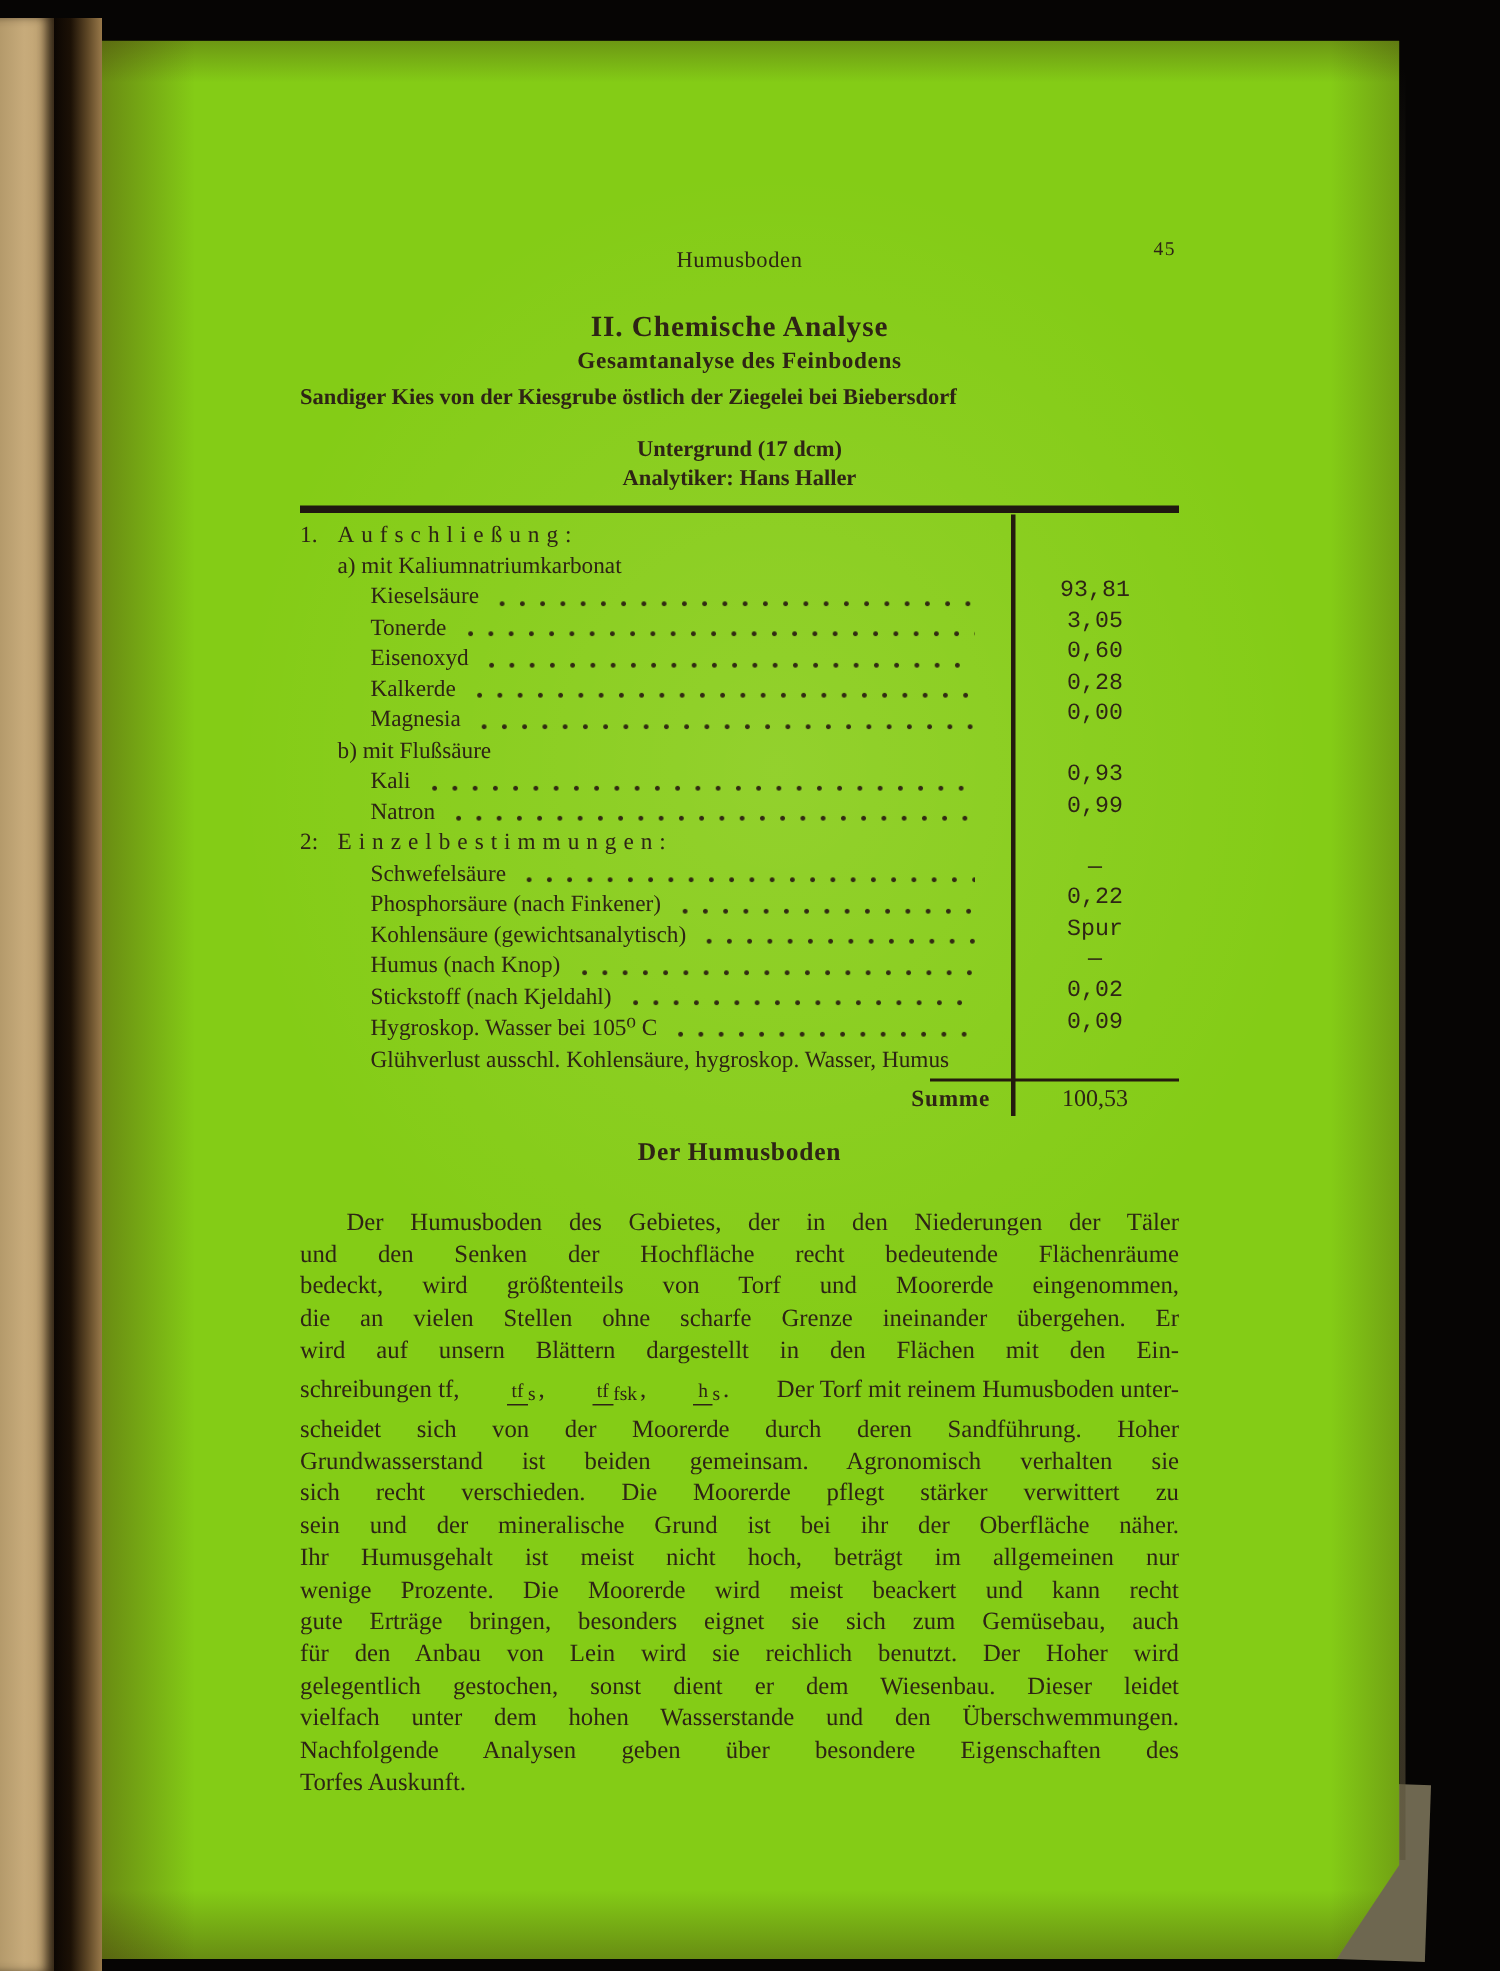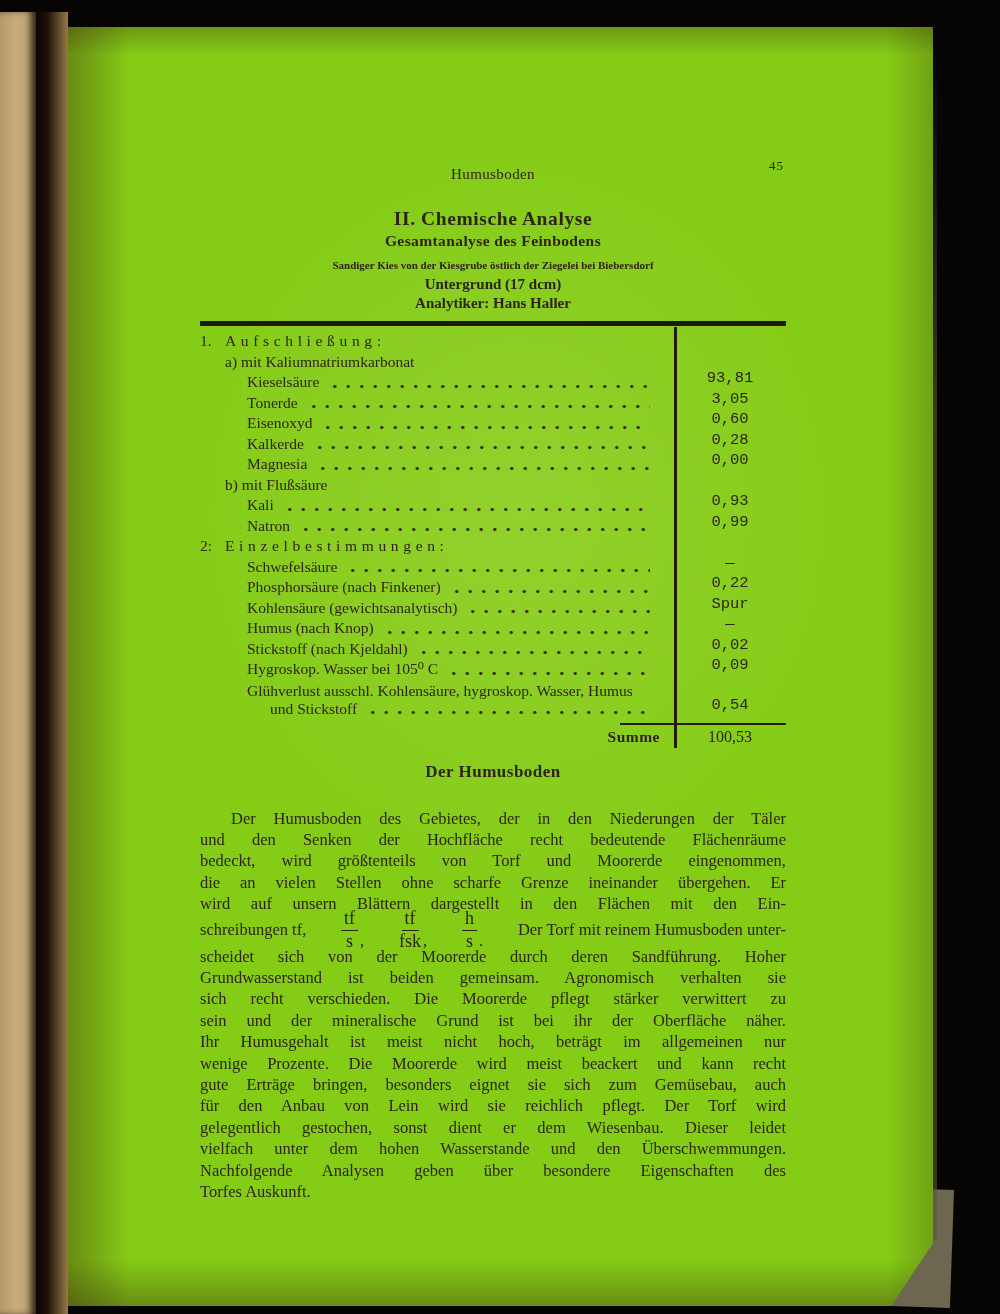--- a/index.html
+++ b/index.html
@@ -45,22 +45,22 @@
   
   .content {
     position:absolute; left:132px; top:139px; width:586px;
     color:#2e2415;
   }
   .head-row { position:relative; height:20px; text-align:center; font-size:15px; letter-spacing:.4px; }
   .page-num { position:absolute; right:2px; top:-8px; font-size:13px; letter-spacing:1px; }
 
   .t1 { margin-top:22px; text-align:center; font-weight:bold; font-size:19.5px; letter-spacing:.6px; }
   .t2 { margin-top:2px;  text-align:center; font-weight:bold; font-size:15.5px; letter-spacing:.4px; }
-  .t3 { margin-top:6px;  text-align:center; font-weight:bold; font-size:11px; line-height:19px; }
-  .t4 { text-align:center; font-weight:bold; font-size:15px; line-height:19px; }
+  .t3 { margin-top:6px;  font-weight:bold; font-size:15px; line-height:19px; }
+  .t4 { text-align:center; font-weight:bold; font-size:15px; line-height:19px;margin-top:16px; }
   .t5 { text-align:center; font-weight:bold; font-size:15px; line-height:19px; }
 
   .double-rule { margin-top:8px; height:3px;
     border-top:3px solid #1f1810; border-bottom:2px solid #1f1810; }
 
   
   .atable { position:relative; margin-top:6px; font-size:15.5px; }
   .col-rule { position:absolute; left:474px; top:-5px; bottom:0; width:3px; background:#241b0f; }
   .trow { display:flex; align-items:baseline; height:20.5px; }
   .trow.sub  { padding-left:25px; }
@@ -82,21 +82,21 @@
   .summe-value { flex:none; width:112px; text-align:center; font-size:16px; }
 
   
   .sec-heading { margin-top:14px; text-align:center; font-weight:bold; font-size:17px; letter-spacing:.5px; }
   .para { margin-top:26px; font-size:16.5px; line-height:21.4px; }
   .pline { text-align:justify; text-align-last:justify; white-space:normal; }
   .pline.first { text-indent:31px; }
   .pline.last  { text-align-last:left; }
   .frac-line { display:flex; align-items:center; justify-content:space-between; height:31px; }
   .fgroup { display:inline-flex; align-items:flex-end; }
-  .frac { display:inline-flex; flex-direction:column; align-items:center; font-size:18px; line-height:1.1; }
+  .frac { display:inline-flex; align-items:center; font-size:13px; line-height:1.1; }
   .frac .num { border-bottom:1.6px solid #2e2415; padding:0 3px 1px; }
   .frac .den { padding-top:1px; }
   .fsep { margin-left:2px; }
 </style>
 </head>
 <body>
 
 <div class="left-page-edge"></div>
 <div class="gutter"></div>
 <div class="under-page"></div>
@@ -195,25 +195,20 @@
         <span class="dots"></span>
         <span class="tvalue">0,02</span>
       </div>
       <div class="trow item">
         <span class="tlabel">Hygroskop. Wasser bei 105⁰ C</span>
         <span class="dots"></span>
         <span class="tvalue">0,09</span>
       </div>
 
       <div class="gl-line1">Glühverlust ausschl. Kohlensäure, hygroskop. Wasser, Humus</div>
-      <div class="gl-line2">
-        <span class="tlabel">und Stickstoff</span>
-        <span class="dots"></span>
-        <span class="tvalue">0,54</span>
-      </div>
 
       <div class="summe-rule"></div>
       <div class="summe-row">
         <span class="summe-label">Summe</span>
         <span class="summe-value">100,53</span>
       </div>
     </div>
 
     <div class="sec-heading">Der Humusboden</div>
 
@@ -250,21 +245,21 @@
         <span>Der Torf mit reinem Humusboden unter-</span>
       </div>
 
       <div class="pline">scheidet sich von der Moorerde durch deren Sandführung. Hoher</div>
       <div class="pline">Grundwasserstand ist beiden gemeinsam. Agronomisch verhalten sie</div>
       <div class="pline">sich recht verschieden. Die Moorerde pflegt stärker verwittert zu</div>
       <div class="pline">sein und der mineralische Grund ist bei ihr der Oberfläche näher.</div>
       <div class="pline">Ihr Humusgehalt ist meist nicht hoch, beträgt im allgemeinen nur</div>
       <div class="pline">wenige Prozente. Die Moorerde wird meist beackert und kann recht</div>
       <div class="pline">gute Erträge bringen, besonders eignet sie sich zum Gemüsebau, auch</div>
-      <div class="pline">für den Anbau von Lein wird sie reichlich pflegt. Der Torf wird</div>
+      <div class="pline">für den Anbau von Lein wird sie reichlich benutzt. Der Hoher wird</div>
       <div class="pline">gelegentlich gestochen, sonst dient er dem Wiesenbau. Dieser leidet</div>
       <div class="pline">vielfach unter dem hohen Wasserstande und den Überschwemmungen.</div>
       <div class="pline">Nachfolgende Analysen geben über besondere Eigenschaften des</div>
       <div class="pline last">Torfes Auskunft.</div>
     </div>
 
   </div>
 </div>
 
 </body></html>

